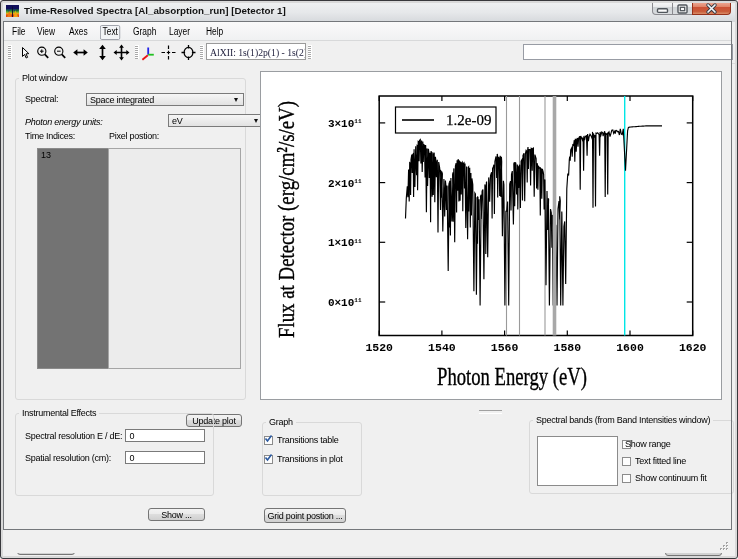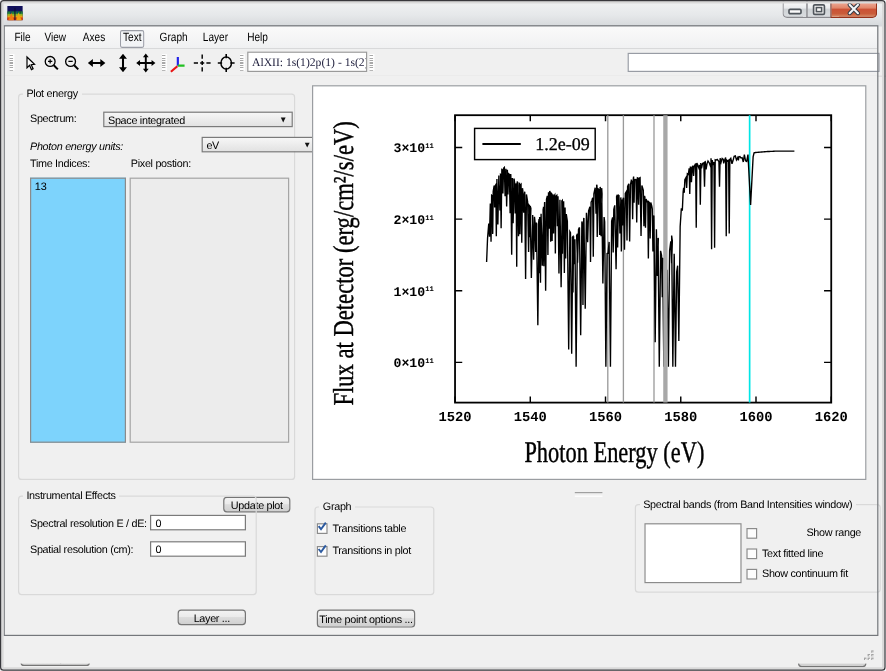--- a/index.html
+++ b/index.html
@@ -42,20 +42,21 @@
     <rect x="0" y="6.5" width="13" height="2" fill="#8fb323"></rect>
     <rect x="0" y="8" width="13" height="2" fill="#e8a414"></rect>
     <rect x="0" y="9.5" width="13" height="2.5" fill="#e04410"></rect>
     <polygon points="1,12 3.5,5.5 5.5,12" fill="#f07812"></polygon>
     <polygon points="7.5,12 9.5,5.5 12,12" fill="#f0a212"></polygon>
     <rect x="2.5" y="4" width="1" height="2.5" fill="#123a6e"></rect>
     <rect x="8" y="4" width="1" height="2" fill="#123a6e"></rect>
     <rect x="10.5" y="4.2" width="1" height="2" fill="#1a4a2e"></rect>
     <rect x="6" y="1.5" width="0.9" height="10.5" fill="#0c0c30"></rect>
   </svg>
+  <div class="title-text">Time-Resolved Spectra [Al_absorption_run] [Detector 1]</div>
   <div class="capbtn btn-min"><svg width="19" height="13" viewBox="0 0 19 13">
         <rect x="4.5" y="6.8" width="10" height="3.6" rx="1" fill="#fafafa" stroke="#50565c" stroke-width="1.4"></rect>
       </svg></div>
   <div class="capbtn btn-max"><svg width="19" height="13" viewBox="0 0 19 13">
         <rect x="5" y="3" width="9" height="8" rx="1" fill="#fafafa" stroke="#50565c" stroke-width="1.4"></rect>
         <rect x="7.3" y="5.3" width="4.4" height="3.4" fill="none" stroke="#50565c" stroke-width="1.3"></rect>
       </svg></div>
   <div class="capbtn btn-close"><svg width="37" height="13" viewBox="0 0 37 13">
         <path d="M15 3 L22 10 M22 3 L15 10" stroke="#333b45" stroke-width="3.4" stroke-linecap="round"></path>
         <path d="M15 3 L22 10 M22 3 L15 10" stroke="#f2f5f8" stroke-width="1.7" stroke-linecap="round"></path>
@@ -112,29 +113,29 @@
         <path d="M8.5 1 V4.6 M8.5 12.4 V16 M1.5 8.5 H5.1 M11.9 8.5 H15.5" stroke="#000" stroke-width="1.3"></path>
       </svg>
     <div class="grip" style="left:196px;"></div>
     <div class="tbcombo">AlXII: 1s(1)2p(1) - 1s(2)</div>
     <div class="grip" style="left:304px;"></div>
     <div class="tbedit"></div>
   </div>
 
   <div class="content">
     <fieldset style="left:11px;top:10px;width:229px;height:325px;">
-      <legend>Plot energy</legend>
-    </fieldset>
-    <div class="lbl" style="left:21px;top:31px;">Spectrum:</div>
+      <legend>Plot window</legend>
+    </fieldset>
+    <div class="lbl" style="left:21px;top:31px;">Spectral:</div>
     <div class="combo" style="left:82px;top:29.5px;width:158px;">Space integrated<span class="arr"></span></div>
     <div class="lbl" style="left:21px;top:54px;font-style:italic;">Photon energy units:</div>
     <div class="combo" style="left:144px;top:50.5px;width:96px;margin-left:20px;">eV<span class="arr"></span></div>
     <div class="lbl" style="left:21px;top:68px;">Time Indices:</div>
     <div class="lbl" style="left:105px;top:68px;">Pixel postion:</div>
-    <div style="position:absolute;left:21px;top:85px;width:80px;height:221px;background:#7dd3fc;border:1px solid #8b8b8b;box-sizing:border-box;">
+    <div style="position:absolute;left:33px;top:85px;width:80px;height:221px;background:#737373;border:1px solid #8b8b8b;box-sizing:border-box;">
       <div style="font-size:9px;padding:1px 0 0 3px;">13</div>
     </div>
     <div style="position:absolute;left:104px;top:85px;width:133px;height:221px;background:#ececec;border:1px solid #a5a5a5;box-sizing:border-box;"></div>
     <button class="btn" style="left:182px;top:315px;width:56px;height:13px;">Update plot</button>
 
     <div class="plotpanel"><svg id="plot" width="460" height="327" viewBox="0 0 460 327">
           <rect x="118.2" y="24.0" width="313.5" height="239.5" fill="none" stroke="#000" stroke-width="1.5"></rect>
 <line x1="245.5" y1="24.0" x2="245.5" y2="263.5" stroke="#9a9a9a" stroke-width="1.1"></line>
 <line x1="258.5" y1="24.0" x2="258.5" y2="263.5" stroke="#9a9a9a" stroke-width="1.1"></line>
 <line x1="284.0" y1="24.0" x2="284.0" y2="263.5" stroke="#9a9a9a" stroke-width="1.1"></line>
@@ -180,43 +181,43 @@
 
     <div style="position:absolute;left:475px;top:347px;width:23px;height:2px;border-top:1px solid #a0a0a0;border-bottom:1px solid #fff;"></div>
 
     <fieldset style="left:11px;top:345px;width:197px;height:86px;">
       <legend>Instrumental Effects</legend>
     </fieldset>
     <div class="lbl" style="left:21px;top:368px;">Spectral resolution E / dE:</div>
     <div class="edit" style="left:120.5px;top:365.5px;width:80.5px;">0</div>
     <div class="lbl" style="left:21px;top:390px;">Spatial resolution (cm):</div>
     <div class="edit" style="left:120.5px;top:388px;width:80.5px;">0</div>
-    <button class="btn" style="left:144px;top:409px;width:57px;height:13px;">Layer ...</button>
+    <button class="btn" style="left:144px;top:409px;width:57px;height:13px;">Show ...</button>
 
     <fieldset style="left:258px;top:354px;width:98px;height:77px;">
       <legend>Graph</legend>
     </fieldset>
     <div class="cb" style="left:260px;top:372.5px;"></div>
     <svg class="ck" style="left:259px;top:370px;" viewBox="0 0 11 11">
         <path d="M2.5 5.5 L4.5 8 L8.5 2.5" fill="none" stroke="#2c5aa0" stroke-width="1.6"></path>
       </svg>
     <div class="lbl" style="left:273px;top:372px;">Transitions table</div>
     <div class="cb" style="left:260px;top:391.5px;"></div>
     <svg class="ck" style="left:259px;top:389px;" viewBox="0 0 11 11">
         <path d="M2.5 5.5 L4.5 8 L8.5 2.5" fill="none" stroke="#2c5aa0" stroke-width="1.6"></path>
       </svg>
     <div class="lbl" style="left:273px;top:391px;">Transitions in plot</div>
-    <button class="btn" style="left:260px;top:409px;width:82px;height:15px;">Time point options ...</button>
+    <button class="btn" style="left:260px;top:409px;width:82px;height:15px;">Grid point postion ...</button>
 
     <fieldset style="left:525px;top:352px;width:203px;height:77px;">
       <legend>Spectral bands (from Band Intensities window)</legend>
     </fieldset>
     <div style="position:absolute;left:533px;top:373px;width:81px;height:50px;background:#fff;border:1px solid #8b8b8b;box-sizing:border-box;"></div>
     <div class="cb" style="left:618px;top:377px;"></div>
-    <div class="lbl" style="left:668px;top:376px;">Show range</div>
+    <div class="lbl" style="left:621px;top:376px;">Show range</div>
     <div class="cb" style="left:618px;top:393.5px;"></div>
     <div class="lbl" style="left:631px;top:393px;">Text fitted line</div>
     <div class="cb" style="left:618px;top:410.5px;"></div>
     <div class="lbl" style="left:631px;top:410px;">Show continuum fit</div>
 
     <button class="btn" style="left:12.5px;top:441.5px;width:58px;height:14.5px;">Help</button>
     <button class="btn" style="left:660.5px;top:441px;width:57.5px;height:15.5px;">Close</button>
   </div>
 
   <div class="statusbar">

